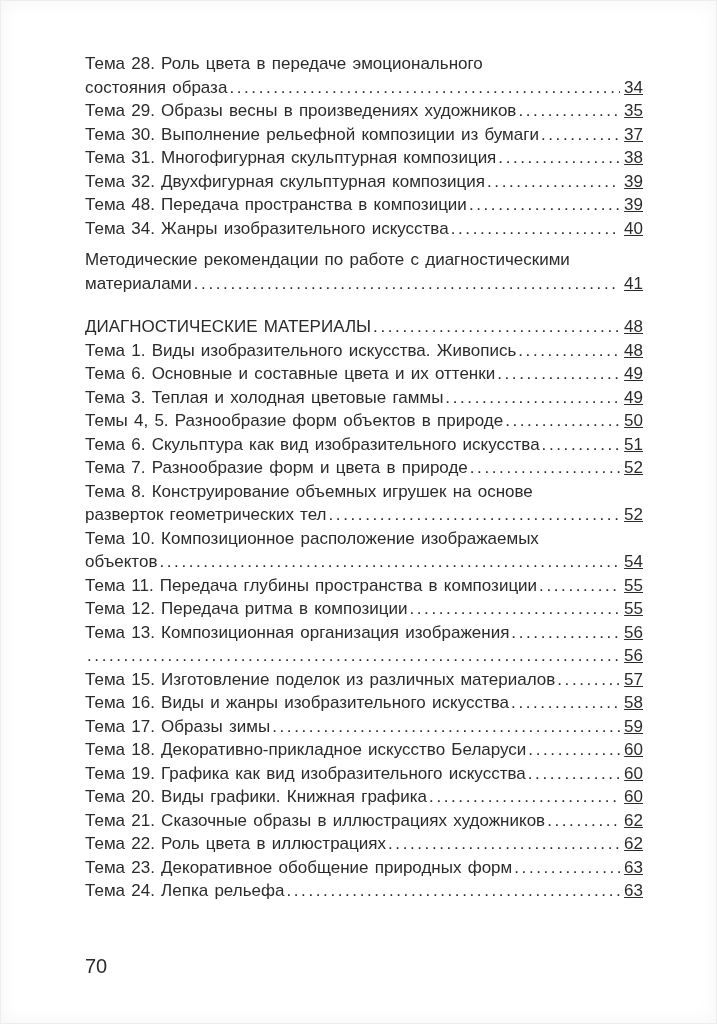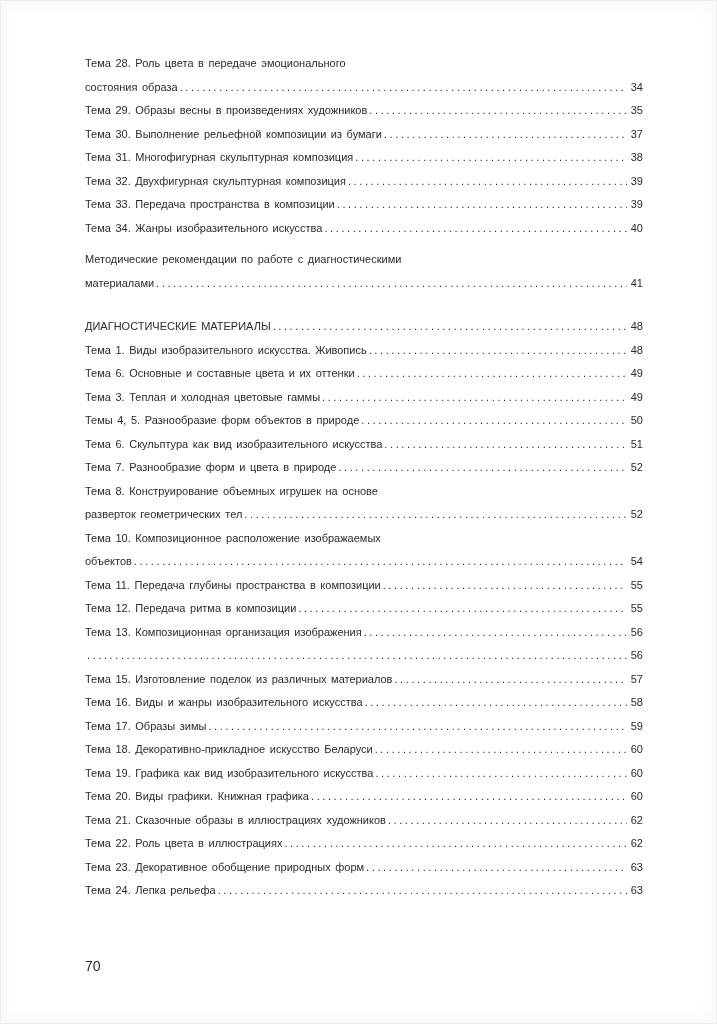--- a/index.html
+++ b/index.html
@@ -15,21 +15,21 @@
   }
   .toc {
     position: absolute;
     left: 85px;
     top: 52px;
     width: 558px;
   }
   .line {
     display: flex;
     align-items: baseline;
-    font-size: 11px;
+    font-size: 17px;
     line-height: 23.5px;
     white-space: nowrap;
     word-spacing: 1.5px;
   }
   .line.gap8 { margin-top: 8px; text-align: right; }
   .line.gap6 { margin-top: 20px; }
   .txt { flex: 0 1 auto; }
   .dots {
     flex: 1 1 6px;
     overflow: hidden;
@@ -39,26 +39,27 @@
   }
   .dots::before {
     content: "..........................................................................................................................";
     letter-spacing: 2.6px;
     word-spacing: 0;
   }
   .pg {
     flex: 0 0 auto;
     padding-left: 4px;
     text-align: right;
+    text-decoration: underline;
   }
   .folio {
     position: absolute;
     left: 85px;
     top: 956px;
-    font-size: 14px;
+    font-size: 20px;
     line-height: 20px;
     color: #2b2b2b;
   }
 </style>
 </head>
 <body>
 
 <div class="page">
   <div class="toc">
 
@@ -84,21 +85,21 @@
         <span class="txt">Тема 31. Многофигурная скульптурная композиция</span>
         <span class="dots"></span>
         <span class="pg">38</span>
       </div>
     <div class="line">
         <span class="txt">Тема 32. Двухфигурная скульптурная композиция</span>
         <span class="dots"></span>
         <span class="pg">39</span>
       </div>
     <div class="line">
-        <span class="txt">Тема 33. Передача пространства в композиции</span>
+        <span class="txt">Тема 48. Передача пространства в композиции</span>
         <span class="dots"></span>
         <span class="pg">39</span>
       </div>
     <div class="line">
         <span class="txt">Тема 34. Жанры изобразительного искусства</span>
         <span class="dots"></span>
         <span class="pg">40</span>
       </div>
 
     <div class="line gap8">

